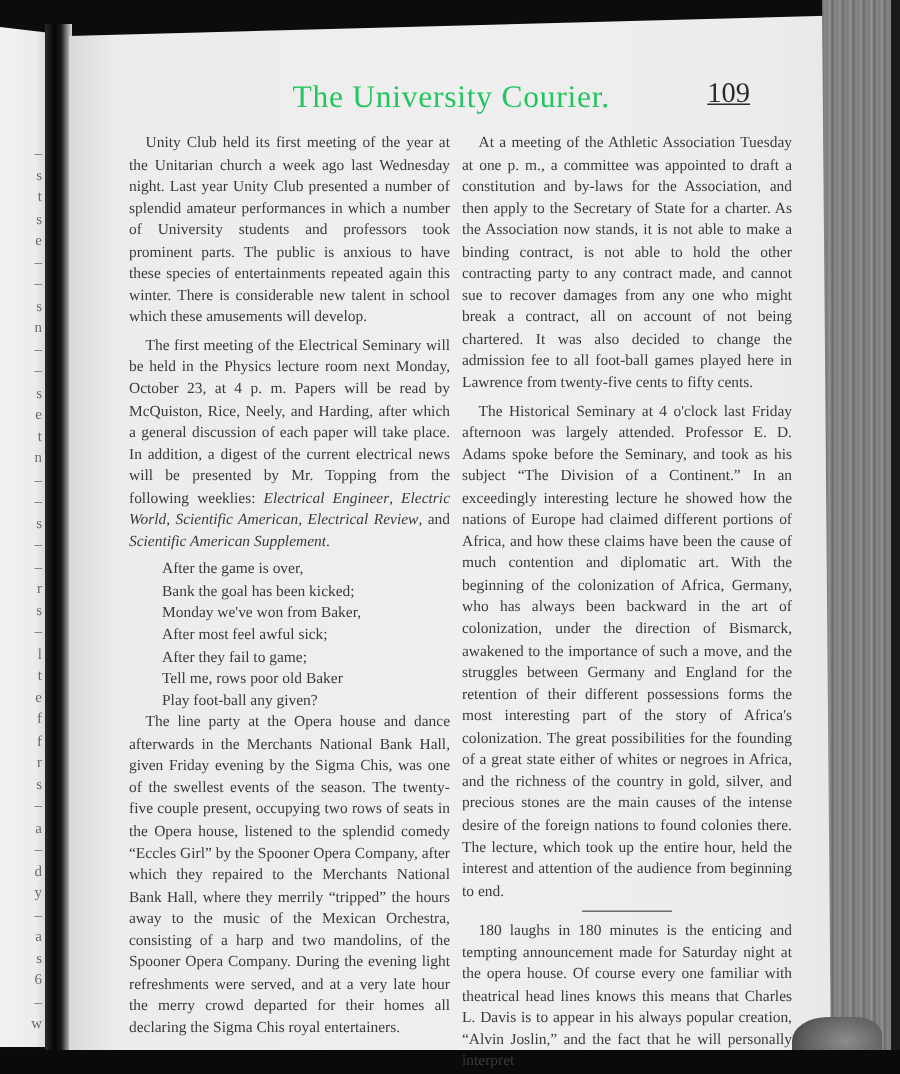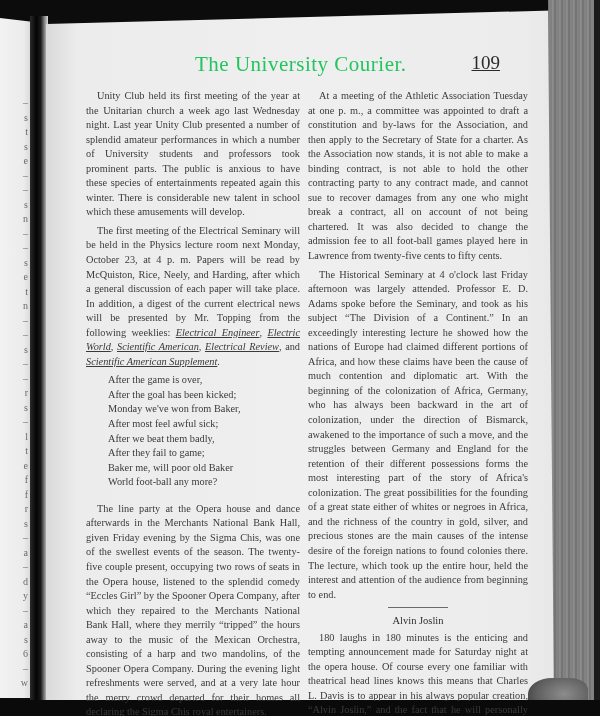--- a/index.html
+++ b/index.html
@@ -58,23 +58,23 @@
   }
 
   .col {
     position: absolute; width: 214px; font-size: 10.3px; line-height: 14.55px; color: #3a3a3a;
     text-align: justify;
   }
   .col p { margin: 0 0 4px 0; text-indent: 11px; }
   .col-left { left: 86px; top: 89px; }
   .col-right { left: 308px; top: 89px; width: 220px; }
 
-  .verse { margin: 0 0 12px 0; padding-left: 22px; }
+  .verse { margin: 0 0 0 0; padding-left: 22px; }
   .verse div { text-align: left; white-space: nowrap; }
-  .italic { font-style: italic; text-decoration: underline; }
+  .italic { font-style: italic; }
 
   .rule { width: 60px; height: 1px; background: #6a6a6a; margin: 5px auto 6px auto; }
   .subhead { text-align: center; font-size: 10.5px; margin-bottom: 2px; color: #2e2e2e; }
 </style>
 </head>
 <body>
 
 <div class="scan">
   <div class="left-page" id="leftpage">
       <span class="frag" style="top: 80px;">–</span>
@@ -128,31 +128,29 @@
   <div class="header">
     <span class="title">The University Courier.</span>
     <span class="pageno">109</span>
   </div>
 
   <div class="col col-left">
     <p>Unity Club held its first meeting of the year at the Unitarian church a week ago last Wednesday night. Last year Unity Club presented a number of splendid amateur performances in which a number of University students and professors took prominent parts. The public is anxious to have these species of entertainments repeated again this winter. There is considerable new talent in school which these amusements will develop.</p>
     <p><span>The first meeting of the Electrical Seminary will be held in the Physics lecture room next Monday, October 23, at 4 p. m. Papers will be read by McQuiston, Rice, Neely, and Harding, after which a general discussion of each paper will take place. In addition, a digest of the current electrical news will be presented by Mr. Topping from the following weeklies: </span><span class="italic">Electrical Engineer</span>, <span class="italic">Electric World</span>, <span class="italic">Scientific American</span>, <span class="italic">Electrical Review</span>, and <span class="italic">Scientific American Supplement</span>.</p>
     <div class="verse">
       <div>After the game is over,</div>
-      <div>After the goal has been kicked;</div>
+      <div>Bank the goal has been kicked;</div>
       <div>Monday we've won from Baker,</div>
       <div>After most feel awful sick;</div>
-      <div>After we beat them badly,</div>
       <div>After they fail to game;</div>
-      <div>Baker me, will poor old Baker</div>
-      <div>World foot-ball any more?</div>
+      <div>Tell me, rows poor old Baker</div>
+      <div>Play foot-ball any given?</div>
     </div>
     <p>The line party at the Opera house and dance afterwards in the Merchants National Bank Hall, given Friday evening by the Sigma Chis, was one of the swellest events of the season. The twenty-five couple present, occupying two rows of seats in the Opera house, listened to the splendid comedy “Eccles Girl” by the Spooner Opera Company, after which they repaired to the Merchants National Bank Hall, where they merrily “tripped” the hours away to the music of the Mexican Orchestra, consisting of a harp and two mandolins, of the Spooner Opera Company. During the evening light refreshments were served, and at a very late hour the merry crowd departed for their homes all declaring the Sigma Chis royal entertainers.</p>
   </div>
 
   <div class="col col-right">
     <p>At a meeting of the Athletic Association Tuesday at one p. m., a committee was appointed to draft a constitution and by-laws for the Association, and then apply to the Secretary of State for a charter. As the Association now stands, it is not able to make a binding contract, is not able to hold the other contracting party to any contract made, and cannot sue to recover damages from any one who might break a contract, all on account of not being chartered. It was also decided to change the admission fee to all foot-ball games played here in Lawrence from twenty-five cents to fifty cents.</p>
     <p>The Historical Seminary at 4 o'clock last Friday afternoon was largely attended. Professor E. D. Adams spoke before the Seminary, and took as his subject “The Division of a Continent.” In an exceedingly interesting lecture he showed how the nations of Europe had claimed different portions of Africa, and how these claims have been the cause of much contention and diplomatic art. With the beginning of the colonization of Africa, Germany, who has always been backward in the art of colonization, under the direction of Bismarck, awakened to the importance of such a move, and the struggles between Germany and England for the retention of their different possessions forms the most interesting part of the story of Africa's colonization. The great possibilities for the founding of a great state either of whites or negroes in Africa, and the richness of the country in gold, silver, and precious stones are the main causes of the intense desire of the foreign nations to found colonies there. The lecture, which took up the entire hour, held the interest and attention of the audience from beginning to end.</p>
     <div class="rule"></div>
-    <div class="subhead">Alvin Joslin</div>
     <p>180 laughs in 180 minutes is the enticing and tempting announcement made for Saturday night at the opera house. Of course every one familiar with theatrical head lines knows this means that Charles L. Davis is to appear in his always popular creation, “Alvin Joslin,” and the fact that he will personally interpret</p>
   </div>
 </div>
 
 </body></html>

